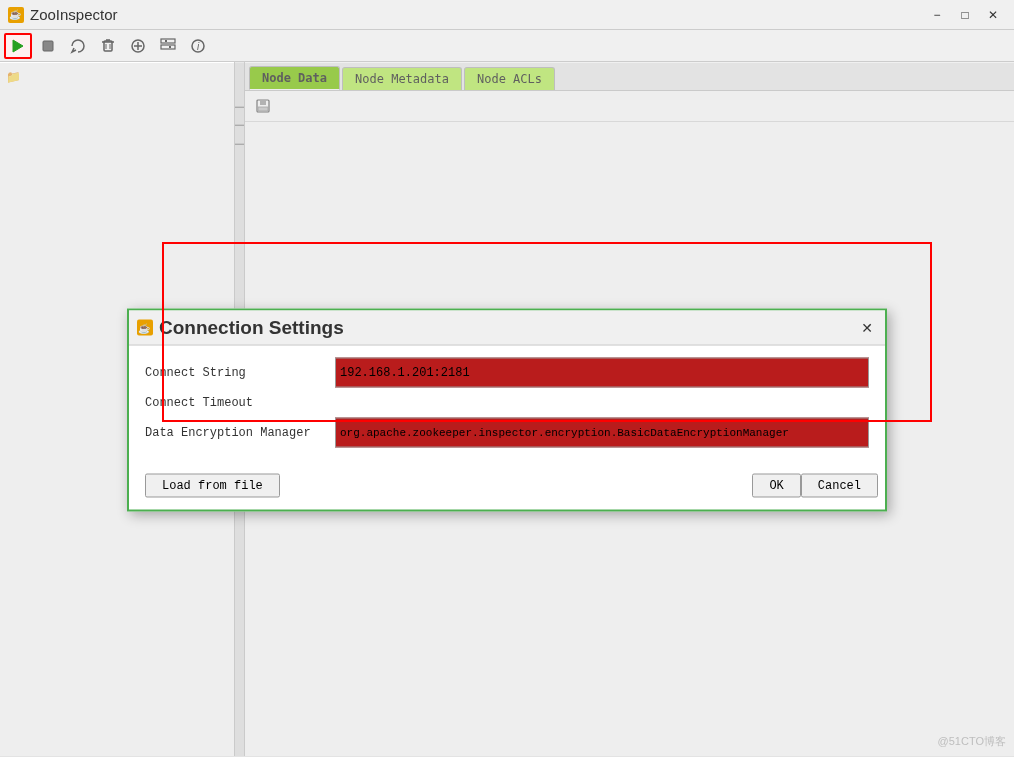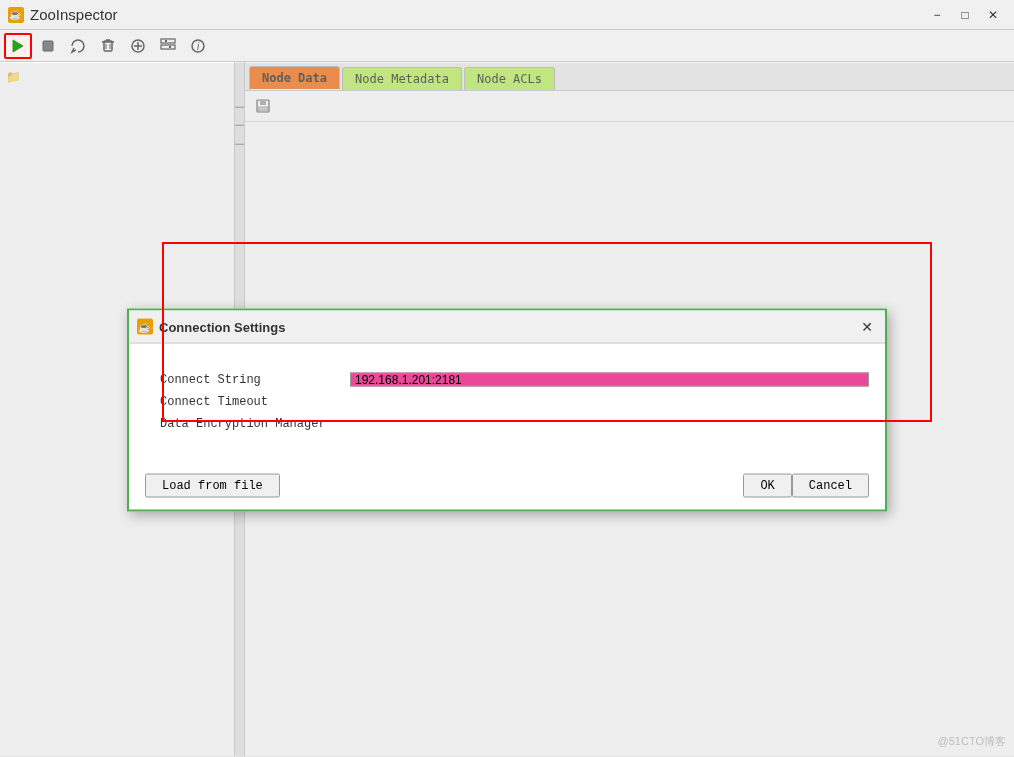--- a/index.html
+++ b/index.html
@@ -130,21 +130,21 @@
       cursor: pointer;
       background: #bef264;
       border: 1px solid #bbb;
       border-bottom: none;
       margin-right: 2px;
       border-radius: 3px 3px 0 0;
       color: #333;
       font-family: monospace;
     }
     .tab.active {
-      background: #f97316;
+      background: #84cc16;
       border-bottom: 1px solid #fff;
       font-weight: bold;
     }
 
     
     .content-toolbar {
       padding: 4px 6px;
       border-bottom: 1px solid #e0e0e0;
       background: #fff;
     }
@@ -215,69 +215,68 @@
       height: 16px;
       background: #e8a000;
       border-radius: 2px;
       display: flex;
       align-items: center;
       justify-content: center;
       font-size: 10px;
       color: white;
     }
     .dialog-title-text {
-      font-size: 13px;
+      font-size: 19px;
       font-weight: bold;
       color: #333;
     }
     .dialog-close-btn {
       width: 20px;
       height: 20px;
       background: transparent;
       border: none;
       cursor: pointer;
       font-size: 14px;
       color: #333;
       display: flex;
       align-items: center;
       justify-content: center;
     }
 
     .dialog-body {
-      padding: 29px 16px;
-      margin-left: 15px;
+      padding: 12px 16px;
     }
     .form-row {
       display: flex;
       align-items: center;
       margin-bottom: 8px;
     }
     .form-label {
       width: 190px;
       min-width: 190px;
       font-size: 12px;
       color: #333;
       font-family: 'Courier New', monospace;
     }
     .form-input {
       flex: 1;
-      height: 14px;
+      height: 30px;
       border: 1px solid #999;
       padding: 2px 4px;
       font-size: 12px;
-      font-family: Liberation Sans, sans-serif;
+      font-family: Liberation Mono, monospace;
       outline: none;
-      background: #ec4899;
+      background: #b91c1c;
     }
 
     .dialog-footer {
       display: flex;
       align-items: center;
       justify-content: space-between;
-      padding: 6px 16px 12px 16px;
+      padding: 6px 7px 12px 16px;
     }
     .dialog-btn {
       padding: 4px 16px;
       font-size: 12px;
       border: 1px solid #999;
       background: #f0f0f0;
       cursor: pointer;
       border-radius: 2px;
       font-family: 'Courier New', monospace;
     }
@@ -450,20 +449,21 @@
         <span class="form-label">Connect String</span>
         <input class="form-input" type="text" value="192.168.1.201:2181" style="">
       </div>
 
       <div class="form-row">
         <span class="form-label">Connect Timeout</span>
       </div>
 
       <div class="form-row">
         <span class="form-label">Data Encryption Manager</span>
+        <input class="form-input" type="text" style="font-size: 11px;" value="org.apache.zookeeper.inspector.encryption.BasicDataEncryptionManager">
       </div>
     </div>
 
     <div class="dialog-footer">
       <button class="dialog-btn">Load from file</button>
       <div class="dialog-btn-group">
         <button class="dialog-btn">OK</button>
         <button class="dialog-btn">Cancel</button>
       </div>
     </div>

